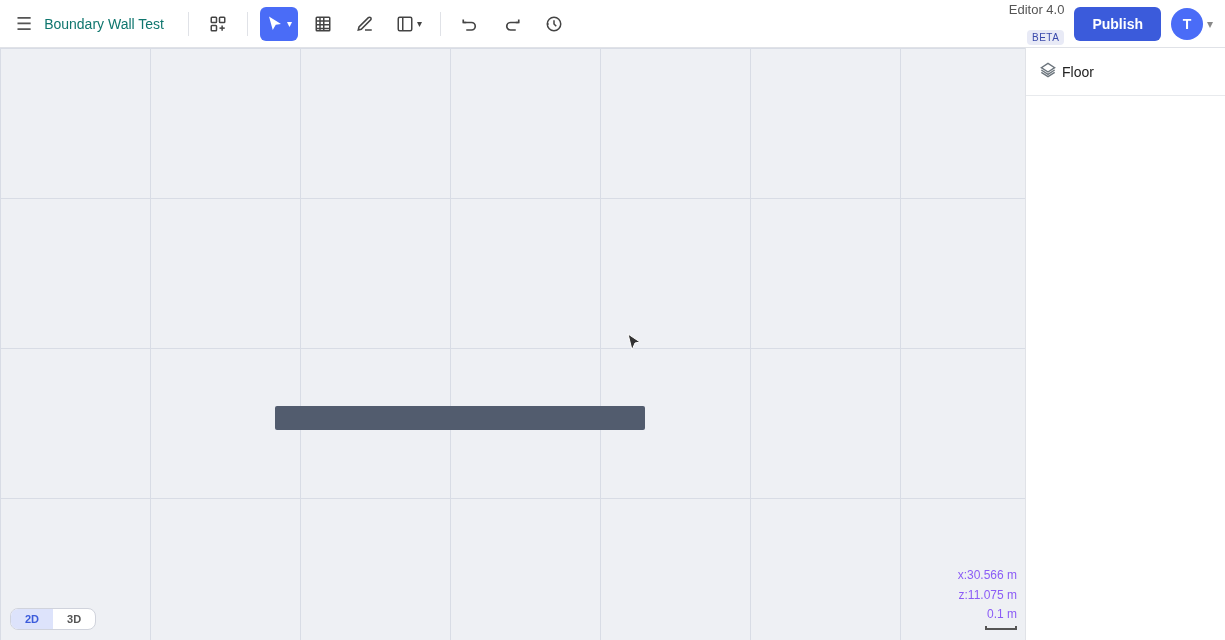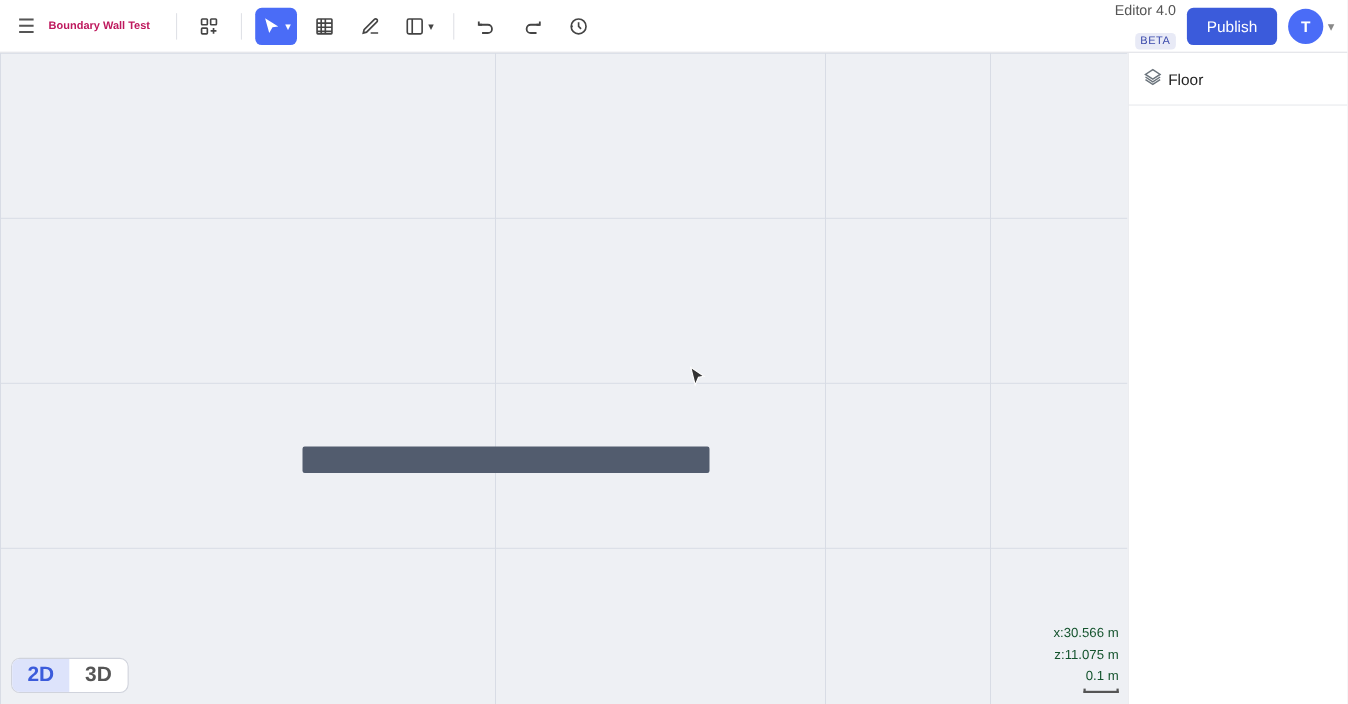--- a/index.html
+++ b/index.html
@@ -17,23 +17,23 @@
       position: relative;
       z-index: 10;
     }
     #menu-icon {
       cursor: pointer;
       padding: 4px;
       color: #555;
       font-size: 18px;
     }
     #project-title {
-      font-size: 10px;
-      font-weight: 700;
-      color: #be185d;
+      font-size: 14px;
+      font-weight: 400;
+      color: #0f766e;
       margin-right: 12px;
       white-space: nowrap;
     }
     .toolbar-divider {
       width: 1px;
       height: 24px;
       background: #e0e2e7;
       margin: 0 4px;
     }
     .toolbar-btn {
@@ -81,21 +81,21 @@
       letter-spacing: 0.5px;
     }
     #publish-btn {
       background: #3b5bdb;
       color: #fff;
       border: none;
       border-radius: 6px;
       padding: 0 18px;
       height: 34px;
       font-size: 14px;
-      font-weight: 400;
+      font-weight: 700;
       cursor: pointer;
     }
     #user-avatar {
       width: 32px;
       height: 32px;
       border-radius: 50%;
       background: #4a6cf7;
       color: #fff;
       display: flex;
       align-items: center;
@@ -156,38 +156,38 @@
       pointer-events: none;
     }
 
     
     #coords-display {
       position: absolute;
       bottom: 10px;
       right: 8px;
       text-align: right;
       font-size: 12px;
-      color: #14532d;
+      color: #8b5cf6;
       line-height: 1.6;
     }
 
     
     #view-mode-btns {
       position: absolute;
       bottom: 10px;
       left: 10px;
       display: flex;
       background: #fff;
       border: 1px solid #d0d3dc;
       border-radius: 8px;
       overflow: hidden;
     }
     .view-btn {
       padding: 4px 14px;
-      font-size: 19px;
+      font-size: 11px;
       font-weight: 600;
       cursor: pointer;
       border: none;
       background: transparent;
       color: #555;
     }
     .view-btn.active {
       background: #dde3fb;
       color: #3b5bdb;
     }

